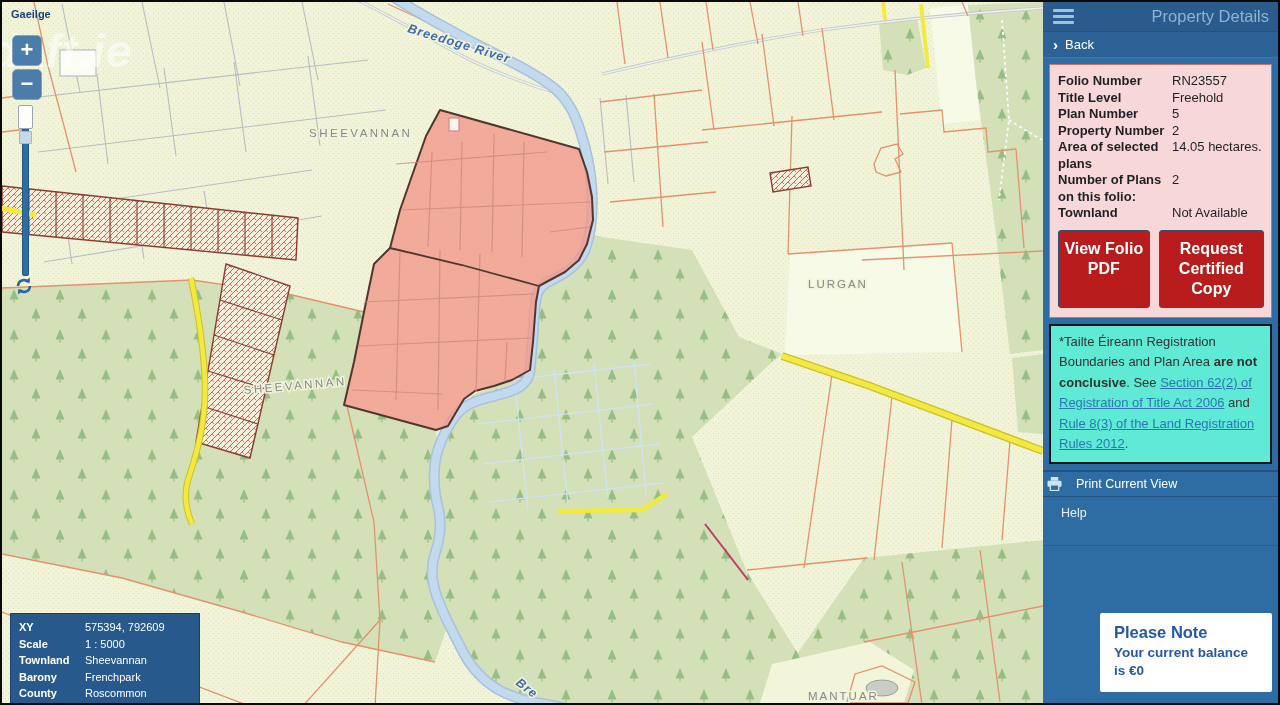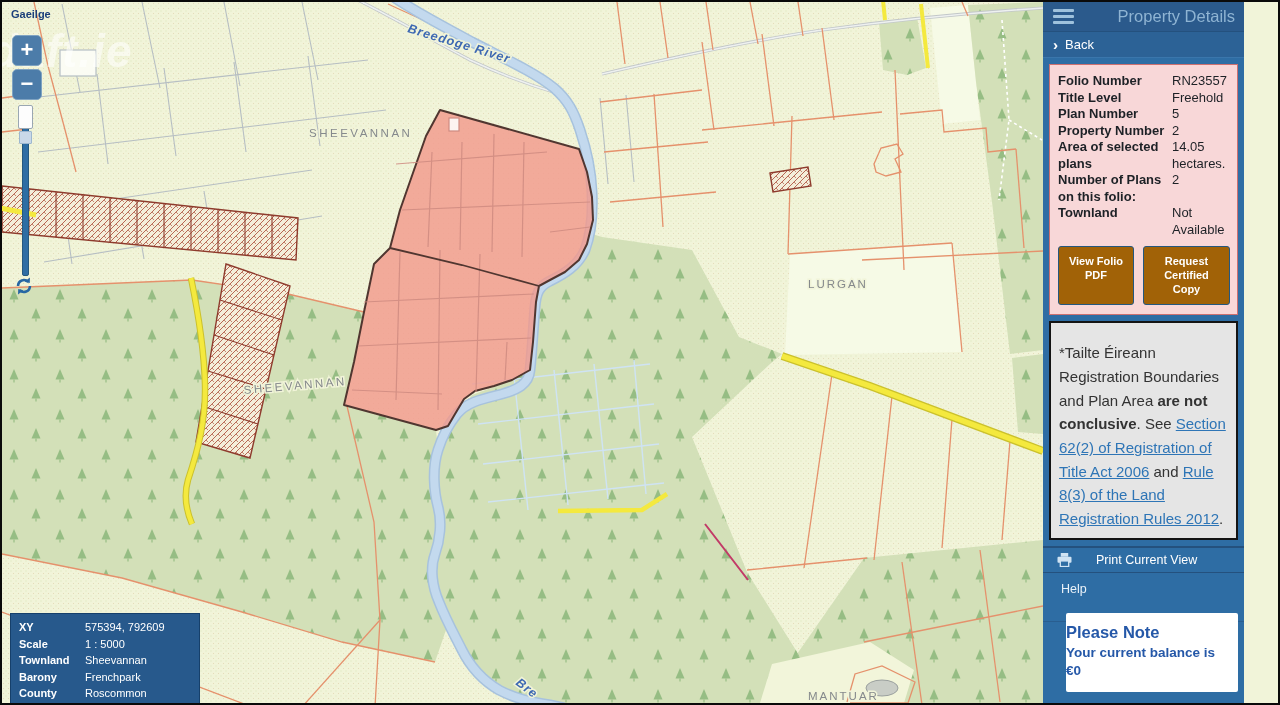--- a/index.html
+++ b/index.html
@@ -24,48 +24,48 @@
   .slider-handle2 { position:absolute; left:17px; top:129px; width:13px; height:13px; background:#c9d8e8;
                     border:1px solid #9db7cf; border-radius:1px; z-index:9; }
   .refresh { position:absolute; left:11px; top:273px; width:22px; height:22px; z-index:9; cursor:pointer; }
 
   .xybox { position:absolute; left:8px; top:611px; width:190px; background:#27598c; border:1px solid #16406b;
            padding:5px 8px 6px 8px; z-index:9; color:#fff; font-size:11px; }
   .xyrow { display:grid; grid-template-columns:66px 1fr; line-height:16.5px; }
   .xyrow b { font-weight:bold; }
 
   
-  .panel { position:absolute; left:1041px; top:0; width:201px; height:701px; background:#2e6da4; color:#fff; }
+  .panel { position:absolute; left:1041px; top:0; width:235px; height:701px; background:#2e6da4; color:#fff; }
   .p-header { height:29px; background:#2b5a8c; display:flex; align-items:center; }
   .burger { margin-left:10px; display:flex; flex-direction:column; gap:3px; cursor:pointer; }
   .burger div { width:21px; height:3px; background:#9fc2dd; border-radius:1px; }
   .p-title { margin-left:auto; padding-right:9px; font-size:16.5px; color:#8fb4d3; }
   .backrow { height:27px; background:#2c6296; border-top:1px solid #24517e; border-bottom:1px solid #3a76ac;
              display:flex; align-items:center; padding-left:10px; cursor:pointer; }
   .backrow .chev { font-size:15px; font-weight:bold; margin-right:7px; line-height:1; }
   .backrow .lbl { font-size:13px; }
 
   .pinkcard { margin:6px; background:#f8d7d8; border:1px solid #cc7070; padding:8px 7px 9px 8px; color:#1d2126; }
   .prow { display:grid; grid-template-columns:114px 1fr; font-size:13px; line-height:16.5px; }
   .prow b { font-weight:bold; }
   .btnrow { display:flex; gap:9px; margin-top:8px; }
-  .pbtn { background:#a16207; color:#fff; font-size:11px; font-weight:bold; text-align:center;
+  .pbtn { background:#b91c1c; color:#fff; font-size:16px; font-weight:bold; text-align:center;
           border:1px solid #24577f; border-radius:3px; padding:8px 5px; cursor:pointer; line-height:1.25; }
   .pbtn.b1 { width:93px; } .pbtn.b2 { width:107px; }
 
-  .disclaimer { margin:6px; background:#e5e5e5; border:2px solid #141414; padding:18px 8px 7px 8px;
-                font-size:15px; line-height:1.58; color:#333; }
+  .disclaimer { margin:6px; background:#5eead4; border:2px solid #141414; padding:6px 8px 7px 8px;
+                font-size:13px; line-height:1.58; color:#333; }
   .disclaimer a { color:#2e75b6; text-decoration:underline; cursor:pointer; }
 
   .printrow { border-top:2px solid #24517e; border-bottom:1px solid #24517e; height:27px; display:flex;
-              align-items:center; gap:24px; padding-left:14px; font-size:12.5px; cursor:pointer; background:#2e6da4; }
+              align-items:center; gap:14px; padding-left:4px; font-size:12.5px; cursor:pointer; background:#2e6da4; }
   .helprow { height:49px; padding:9px 18px; font-size:12.5px; color:#eaf2f9; border-bottom:1px solid #295e90; cursor:pointer; }
 
   .notice { position:absolute; right:6px; bottom:11px; width:172px; background:#fff; border-radius:2px;
-            padding:10px 12px 12px 0; color:#2558a8; }
+            padding:10px 12px 12px 14px; color:#2558a8; }
   .notice .t { font-size:16.5px; font-weight:bold; margin-bottom:2px; }
   .notice .b { font-size:13.5px; font-weight:bold; line-height:1.35; }
 </style>
 </head>
 <body>
 
 <div class="screen">
 
   <div class="map">
     <svg width="1041" height="701" viewBox="0 0 1041 701">

